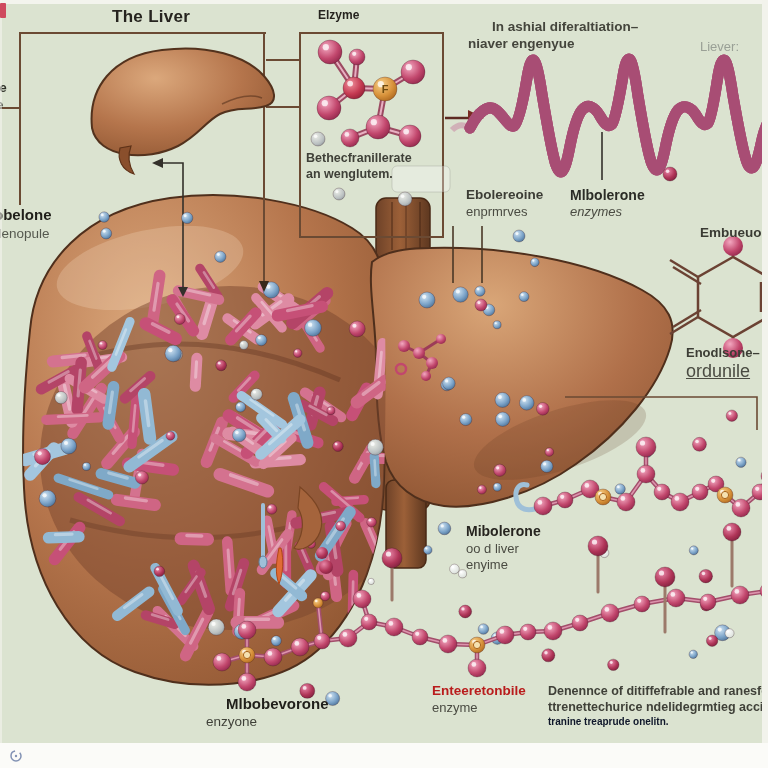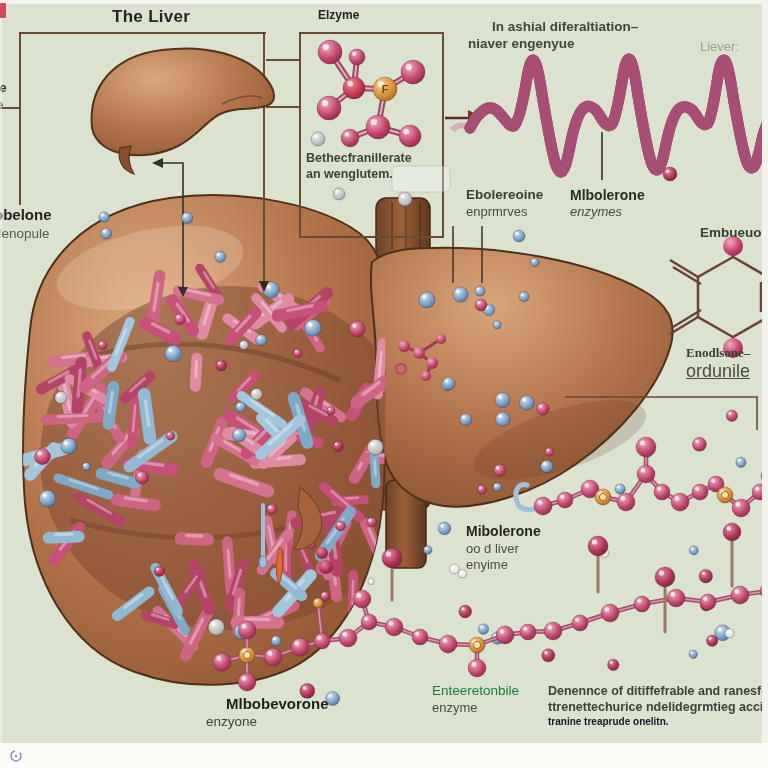--- a/index.html
+++ b/index.html
@@ -784,28 +784,28 @@
 <div class="lbl" style="left:700px;top:39px;font-size:13px;color:#9aa096;">Liever:</div>
 <div class="lbl" style="left:-6px;top:206px;font-size:15px;font-weight:bold;color:#201f1a;">obelone</div>
 <div class="lbl" style="left:-6px;top:226px;font-size:13.5px;color:#55584e;">denopule</div>
 <div class="lbl" style="left:306px;top:151px;font-size:12.5px;font-weight:600;color:#3f4038;">Bethecfranillerate</div>
 <div class="lbl" style="left:306px;top:167px;font-size:12.5px;font-weight:600;color:#3f4038;">an wenglutem.</div>
 <div class="lbl" style="left:466px;top:187px;font-size:13.5px;font-weight:600;color:#3c3d35;">Ebolereoine</div>
 <div class="lbl" style="left:466px;top:204px;font-size:13px;color:#4a4b42;">enprmrves</div>
 <div class="lbl" style="left:570px;top:187px;font-size:14px;font-weight:bold;color:#2b2c26;">Mlbolerone</div>
 <div class="lbl" style="left:570px;top:204px;font-size:13px;color:#4a4b42;font-style:italic;">enzymes</div>
 <div class="lbl" style="left:700px;top:225px;font-size:13.5px;font-weight:600;color:#3a3b33;">Embueuoine</div>
-<div class="lbl" style="left:686px;top:345px;font-size:13px;font-weight:600;color:#3c3d35;font-family:Liberation Serif, serif;">Enodlsone–</div>
+<div class="lbl" style="left:686px;top:345px;font-size:13px;font-weight:600;color:#3c3d35;">Enodlsone–</div>
 <div class="lbl" style="left:686px;top:361px;font-size:18px;color:#4a4b42;text-decoration:underline;">ordunile</div>
 <div class="lbl" style="left:466px;top:523px;font-size:14px;font-weight:bold;color:#26241f;">Mibolerone</div>
 <div class="lbl" style="left:466px;top:541px;font-size:13px;color:#4a4b42;">oo d liver</div>
 <div class="lbl" style="left:466px;top:557px;font-size:13px;color:#4a4b42;">enyime</div>
 <div class="lbl" style="left:206px;top:695px;font-size:15px;font-weight:bold;color:#201f1a;margin-left:20px;">Mlbobevorone</div>
 <div class="lbl" style="left:206px;top:714px;font-size:13.5px;color:#3f4038;">enzyone</div>
-<div class="lbl" style="left:432px;top:683px;font-size:13.5px;font-weight:400;color:#15803d;">Enteeretonbile</div>
+<div class="lbl" style="left:432px;top:683px;font-size:13.5px;font-weight:700;color:#b91c1c;">Enteeretonbile</div>
 <div class="lbl" style="left:432px;top:700px;font-size:13px;color:#4a4b42;">enzyme</div>
 <div class="lbl" style="left:548px;top:684px;font-size:12.5px;font-weight:600;color:#3f4038;">Denennce of ditiffefrable and ranesfor-</div>
 <div class="lbl" style="left:548px;top:700px;font-size:12.5px;font-weight:600;color:#3f4038;">ttrenettechurice ndelidegrmtieg acciur</div>
 <div class="lbl" style="left:548px;top:716px;font-size:10px;font-weight:600;color:#0f172a;">tranine treaprude onelitn.</div>
 
 <div class="edge" style="left:0;top:0;width:768px;height:4px;background:#f3f4ed;"></div>
 <div class="edge" style="left:762px;top:0;width:6px;height:768px;background:#f2f3ec;"></div>
 <div class="edge" style="left:0;top:0;width:2px;height:743px;background:rgba(245,245,240,.55);"></div>
 <div class="edge" style="left:0;top:743px;width:768px;height:25px;background:#fbfbf8;">
   <svg width="18" height="18" style="position:absolute;left:7px;top:4px;">

